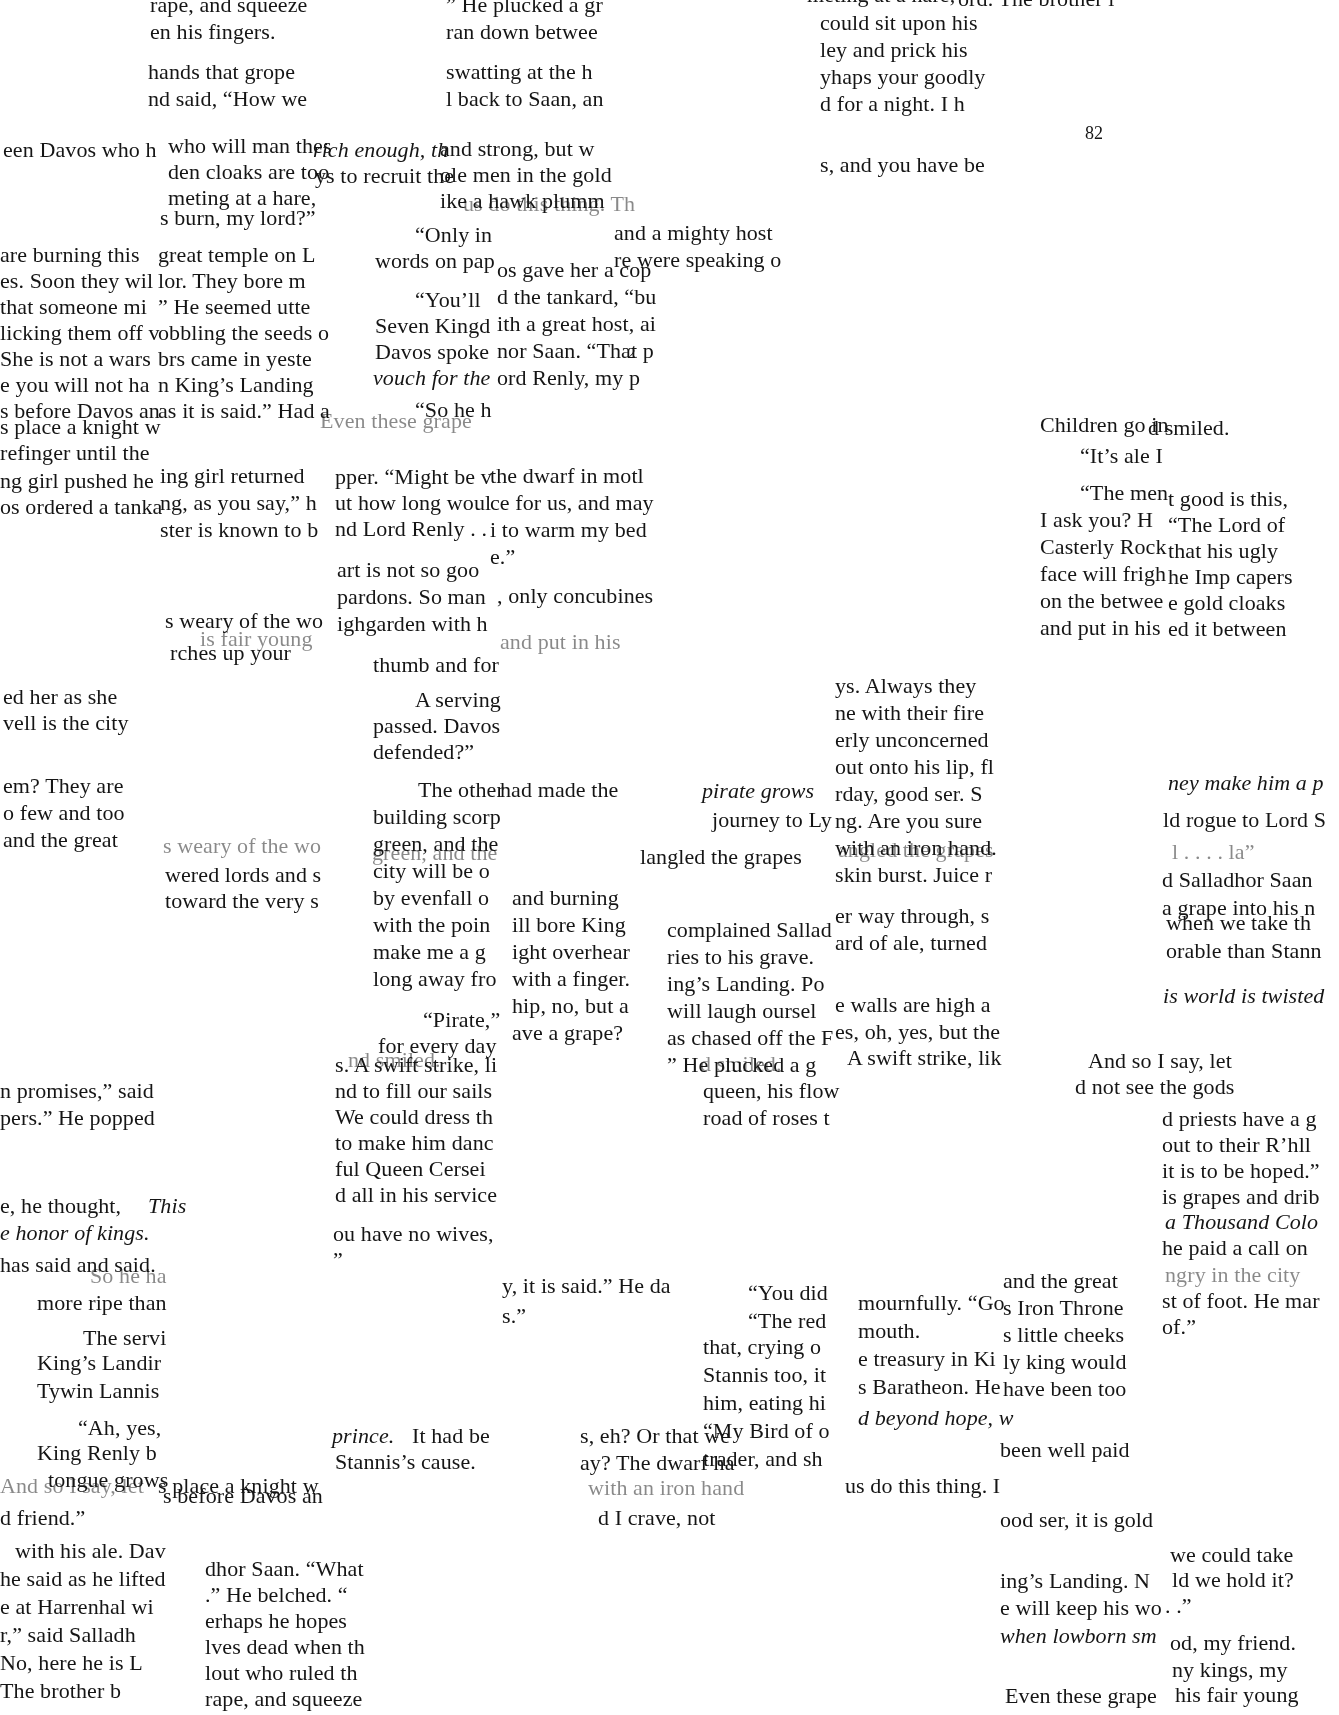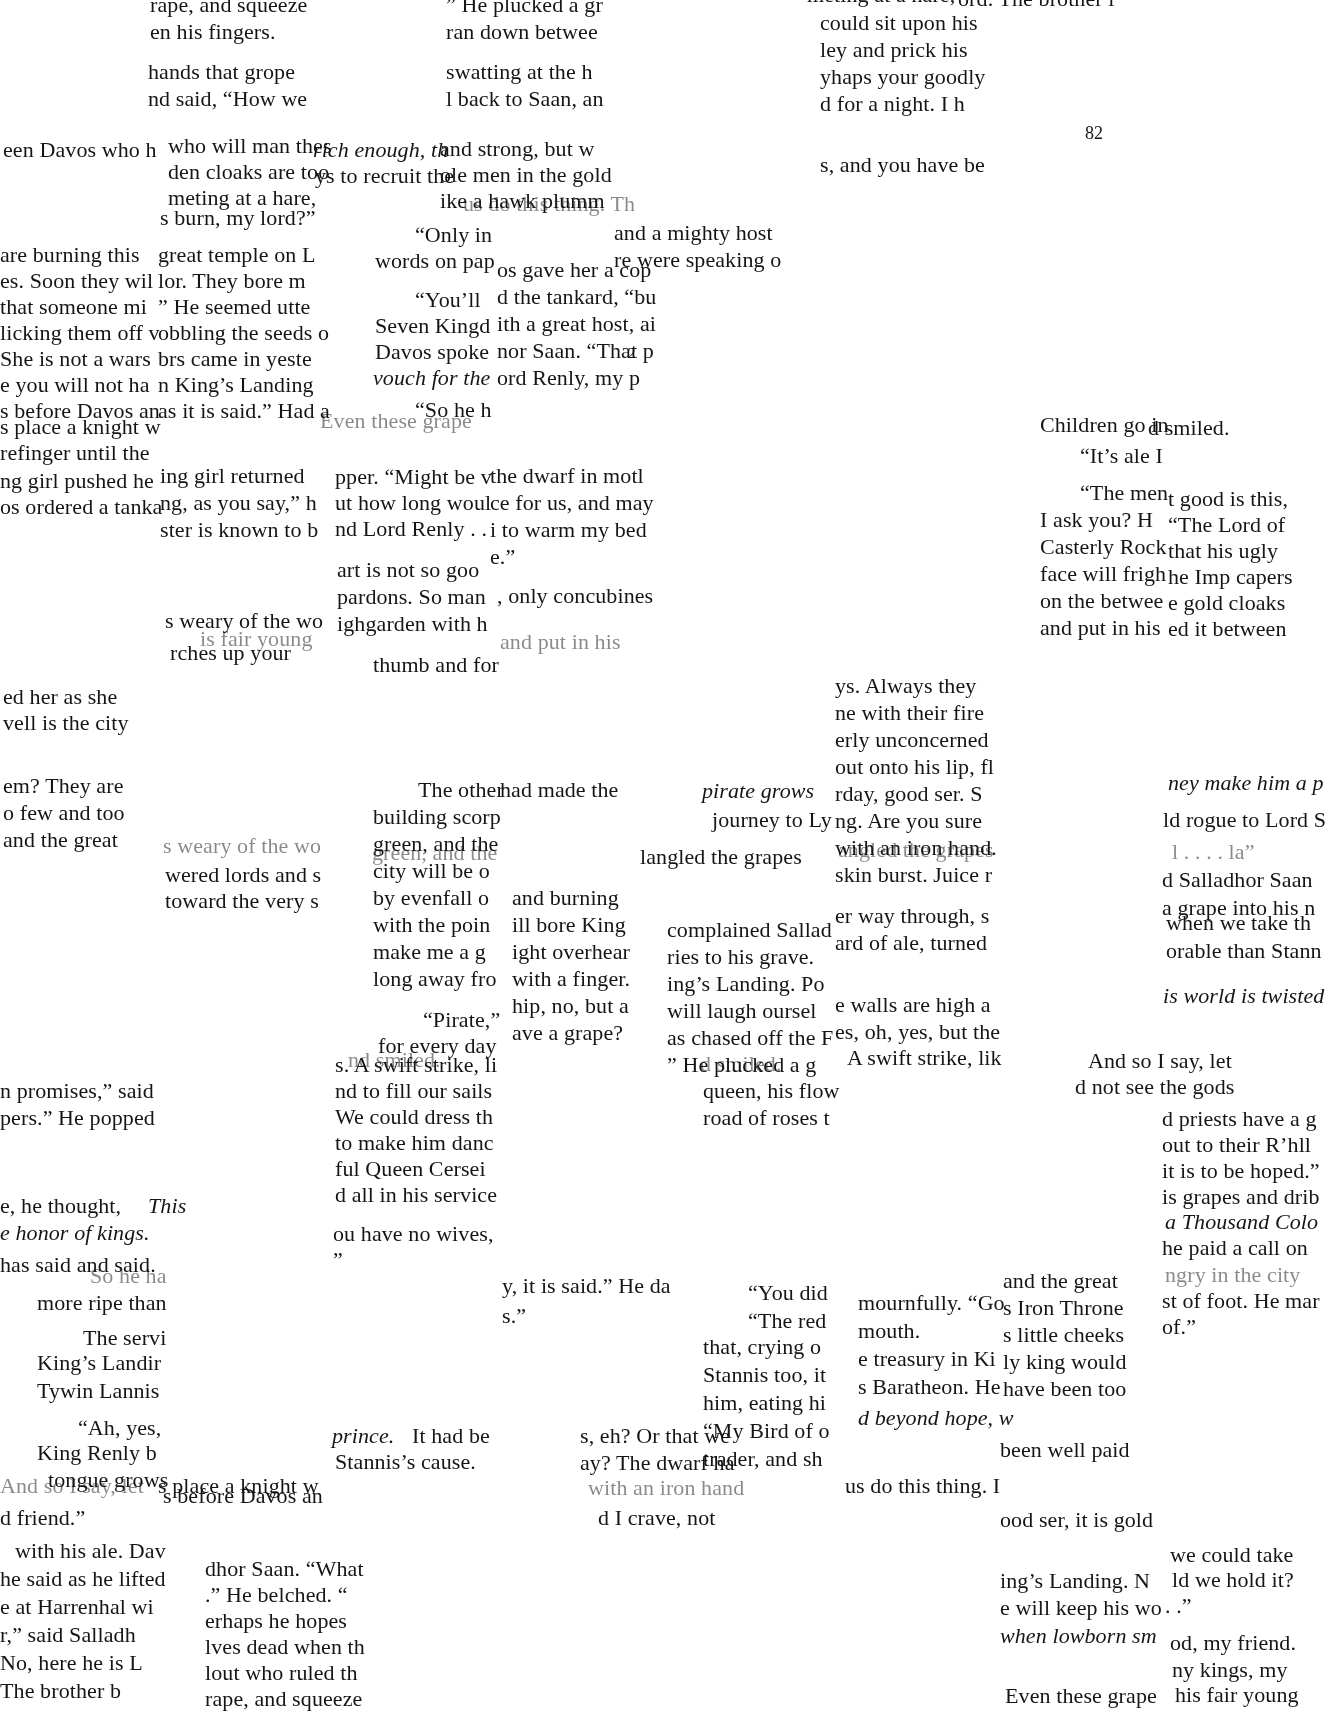--- a/index.html
+++ b/index.html
@@ -91,20 +91,23 @@
   <div class="fr" style="left:490px;top:462px">the dwarf in motl
 ce for us, and may
 i to warm my bed
 e.”</div>
   <div class="fr" style="left:497px;top:582px">, only concubines</div>
   <div class="fr" style="left:165px;top:607px">s weary of the wo</div>
   <div class="fr fd" style="left:200px;top:625px">is fair young</div>
   <div class="fr" style="left:170px;top:639px">rches up your</div>
   <div class="fr lh26" style="left:3px;top:684px">ed her as she
 vell is the city</div>
+  <div class="fr lh26 ind42" style="left:373px;top:687px">A serving
+passed. Davos
+defended?”</div>
   <div class="fr" style="left:3px;top:772px">em? They are
 o few and too
 and the great</div>
   <div class="fr ind45" style="left:373px;top:776px">The other
 building scorp
 green, and the
 city will be o
 by evenfall o
 with the poin
 make me a g

